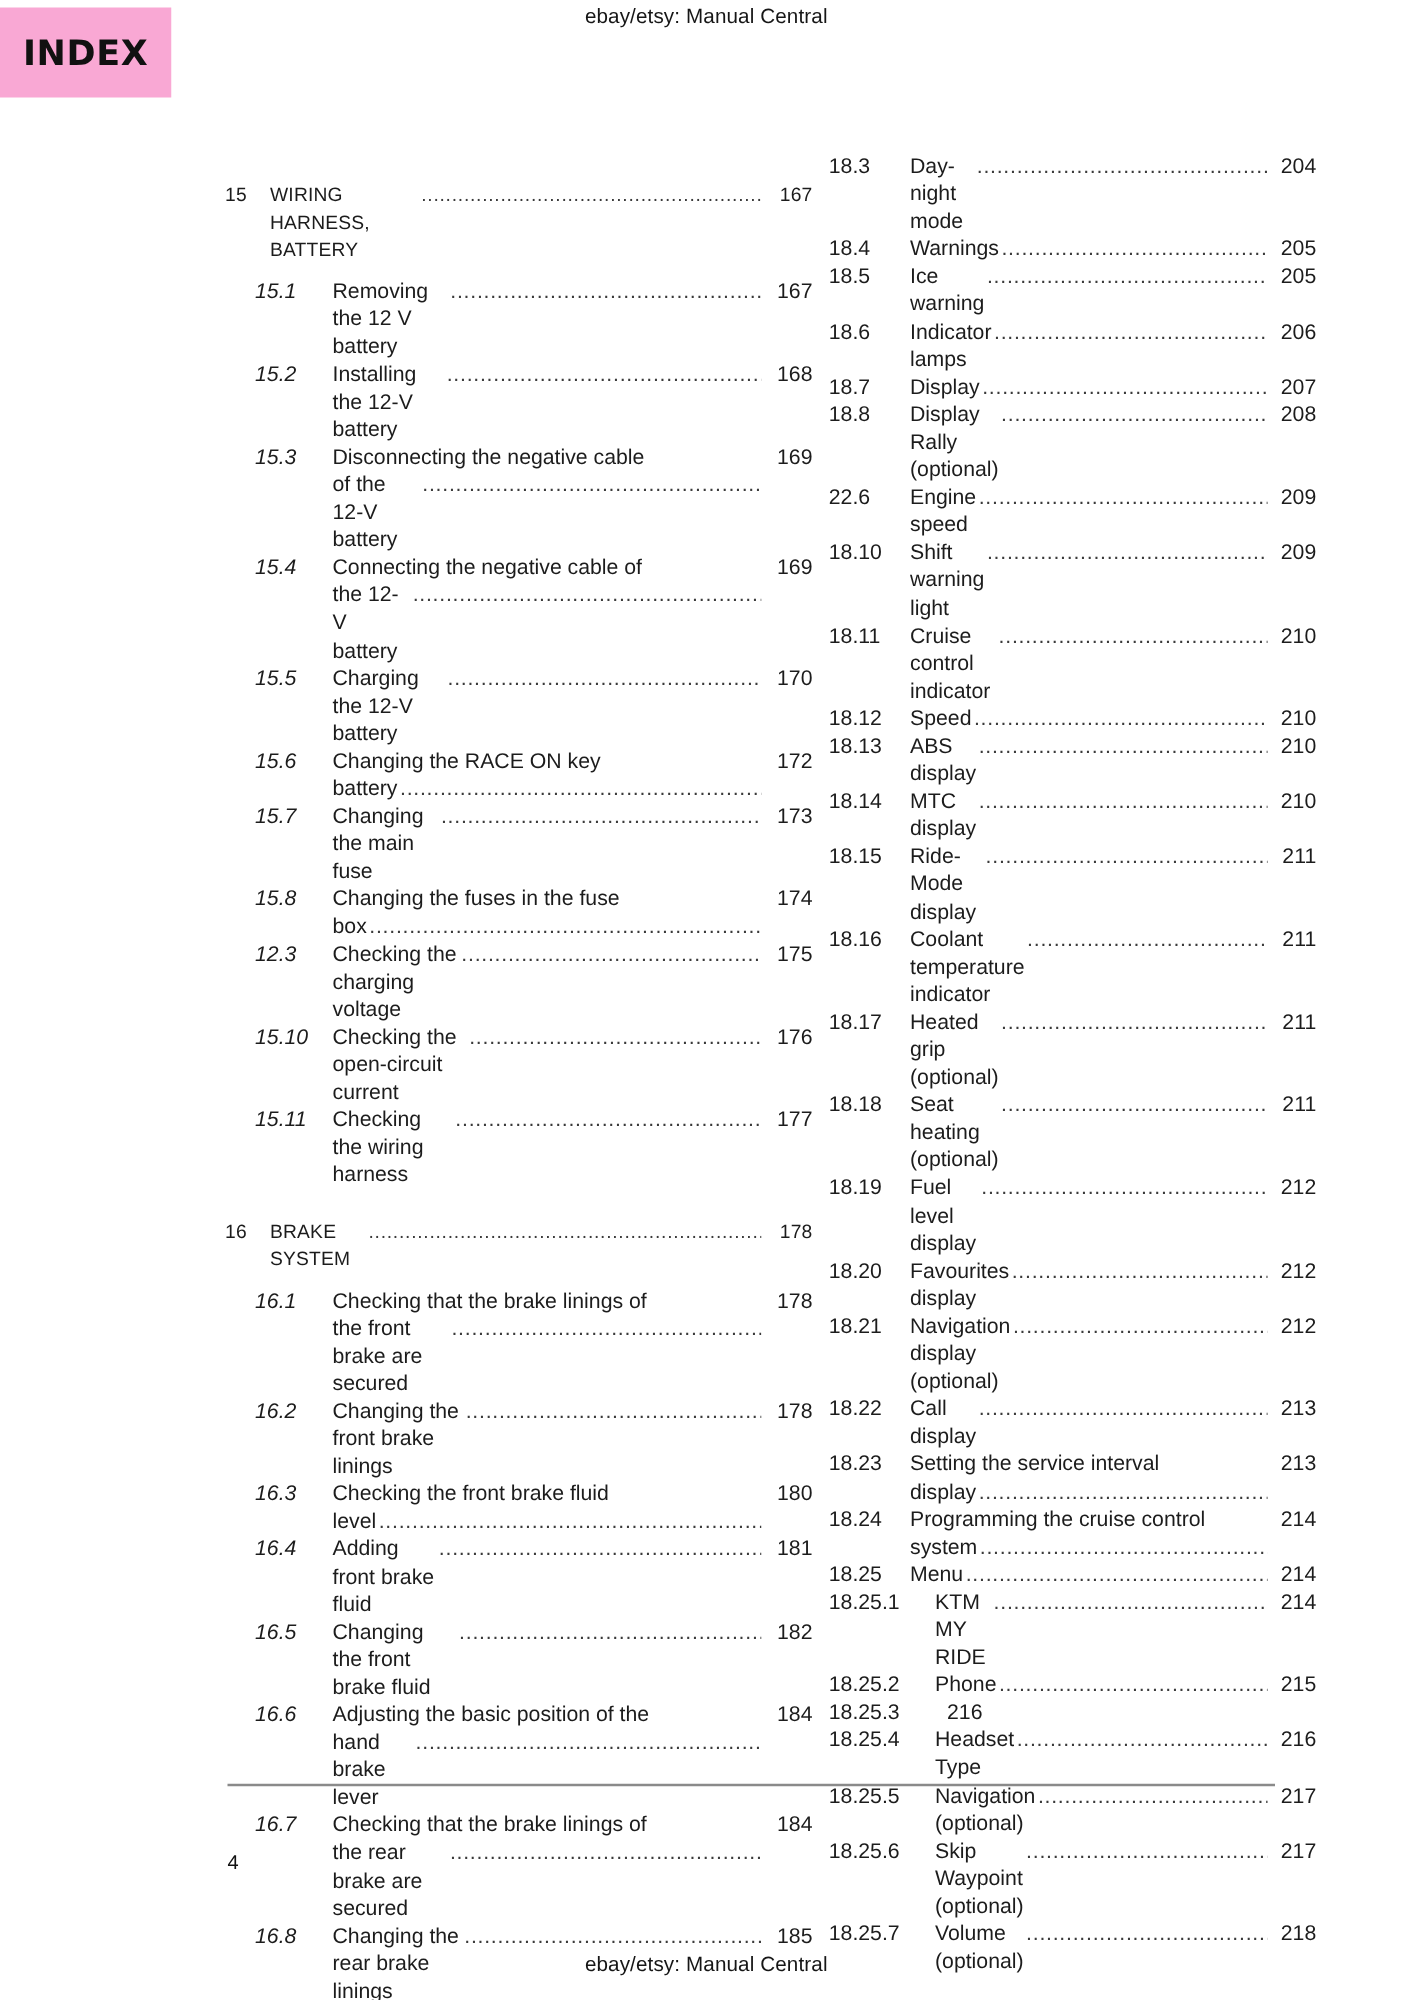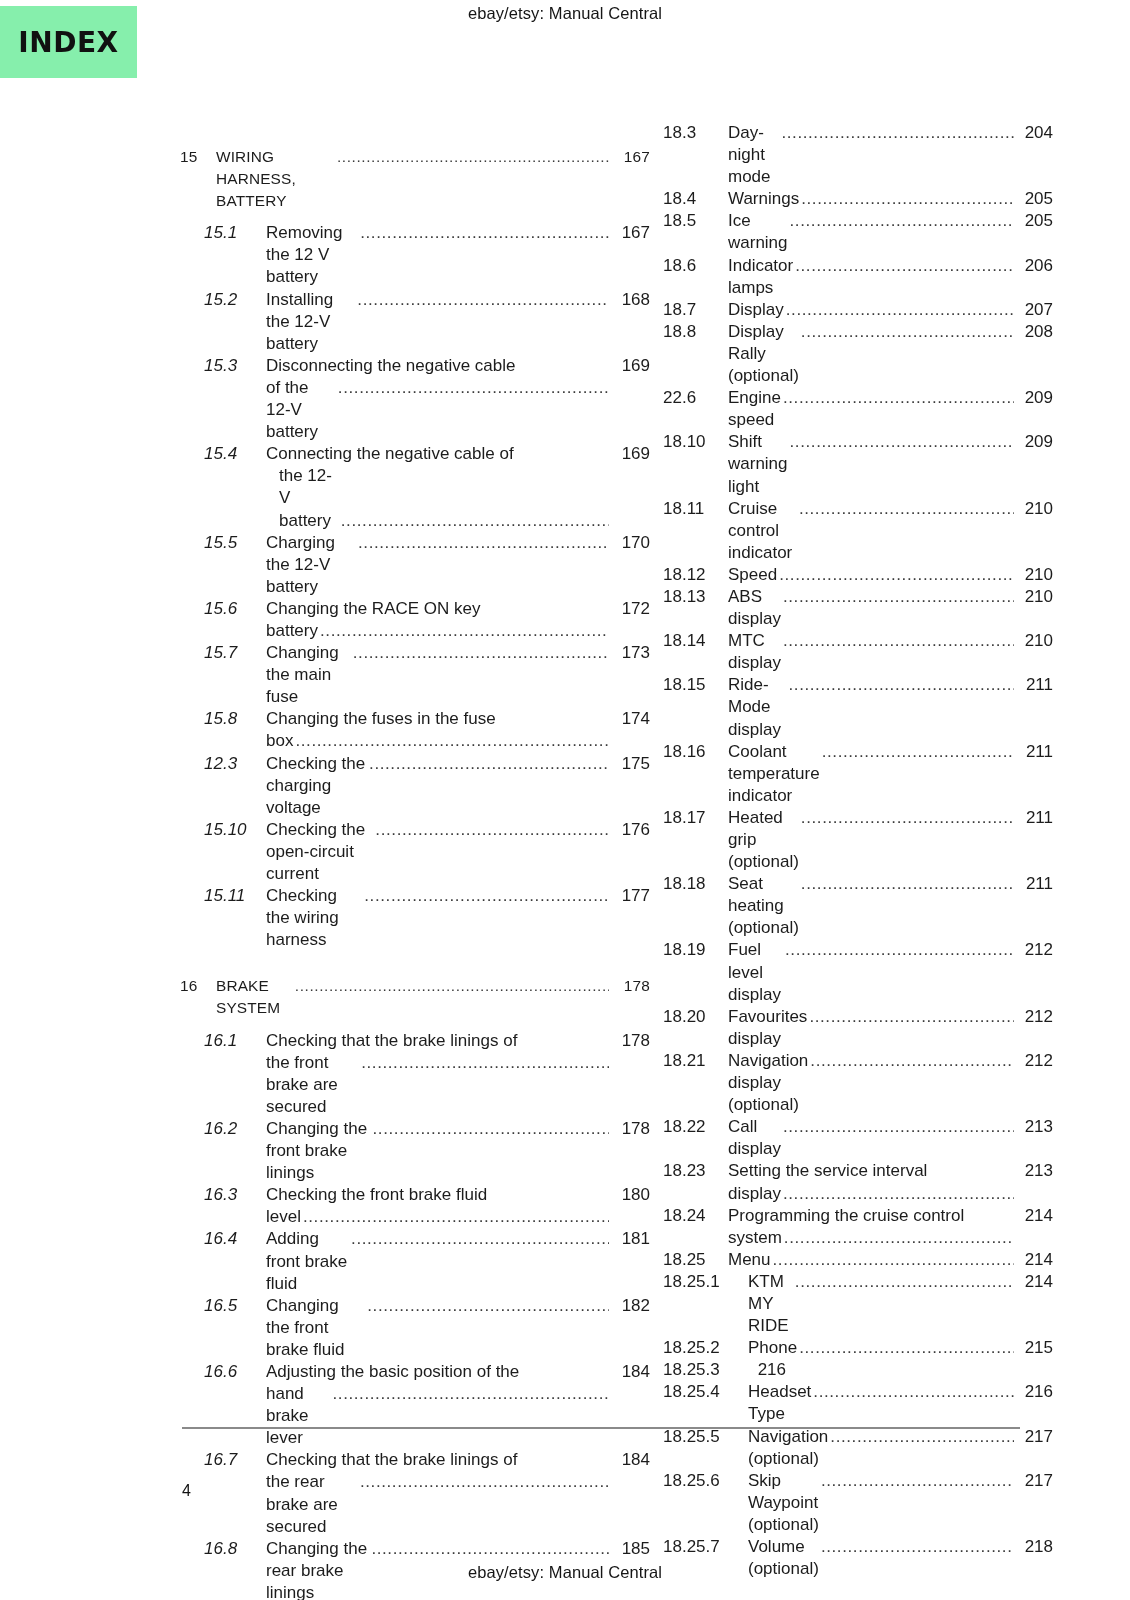--- a/index.html
+++ b/index.html
@@ -39,21 +39,21 @@
     letter-spacing: 0.1px;
   }
 
   
   .index-tab {
     position: absolute;
     left: 0;
     top: 6px;
     width: 137px;
     height: 72px;
-    background: #86efac;
+    background: #f9a8d4;
     display: flex;
     align-items: center;
     justify-content: center;
   }
   .index-tab-label {
     font-family: "DejaVu Sans", sans-serif;
     font-weight: bold;
     font-size: 28px;
     letter-spacing: 0.5px;
     color: #111111;
@@ -202,21 +202,21 @@
             </div>
           </span>
         </span>
         <span class="page">169</span>
       </div>
       <div class="entry sub">
         <span class="num">15.4</span>
         <span class="title-wrap">
           <span style="flex: 1 1 auto; min-width: 0px;">
             <div class="title">Connecting the negative cable of</div>
-            <div style="display: flex; align-items: flex-end; margin-left: 13px;">
+            <div style="display: flex; align-items: flex-start;">
               <span class="title">the 12-V battery</span>
               <span class="leader"></span>
             </div>
           </span>
         </span>
         <span class="page">169</span>
       </div>
       <div class="entry sub">
         <span class="num">15.5</span>
         <span class="title-wrap">

